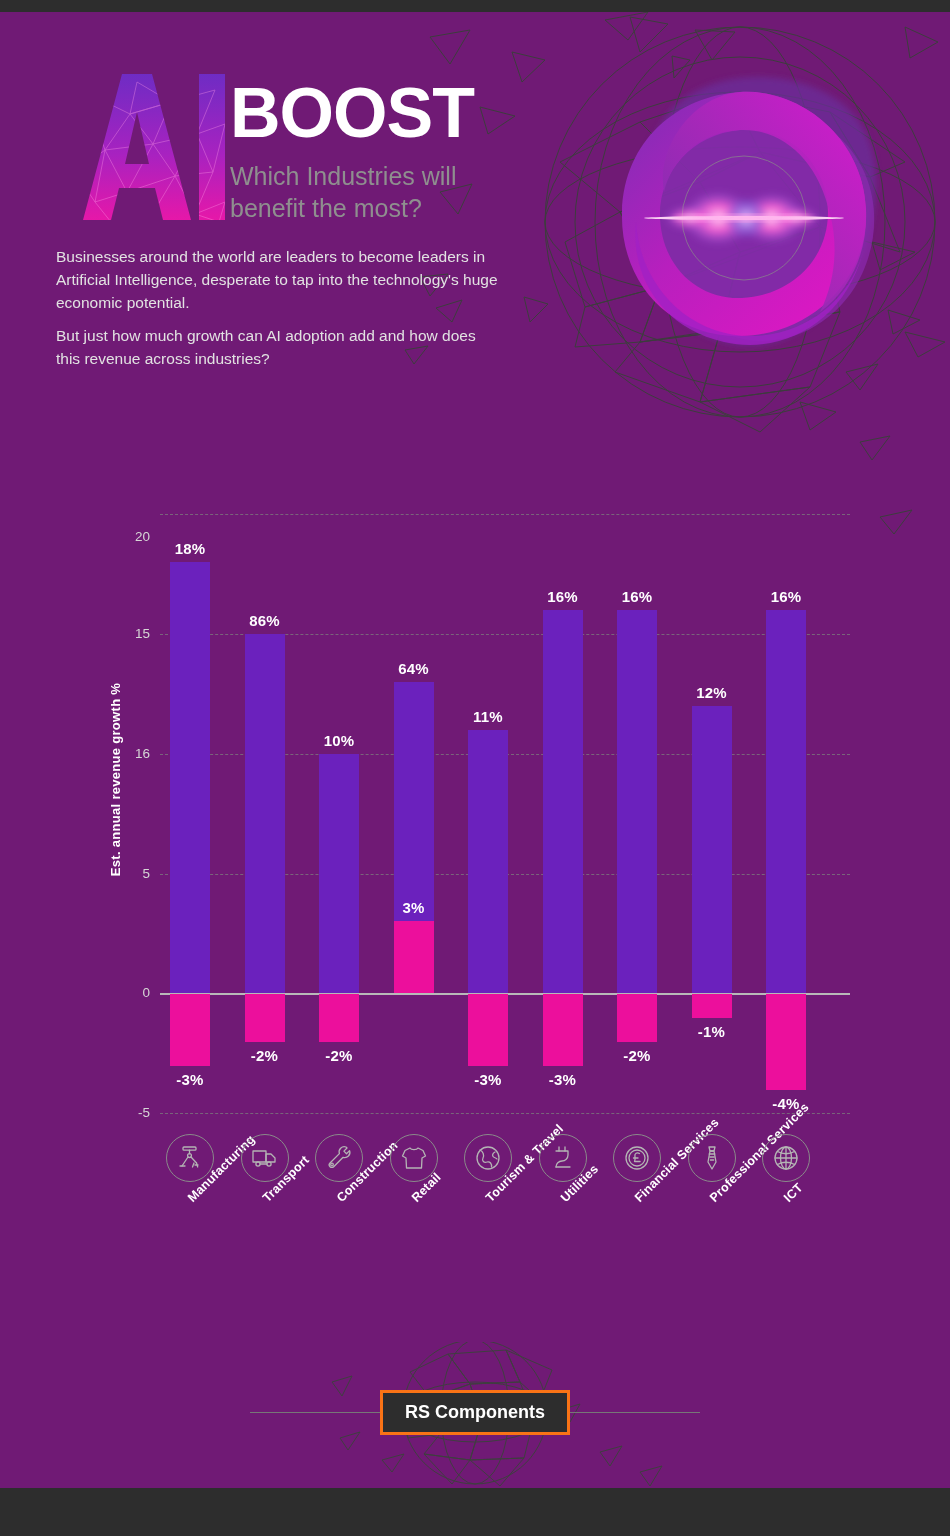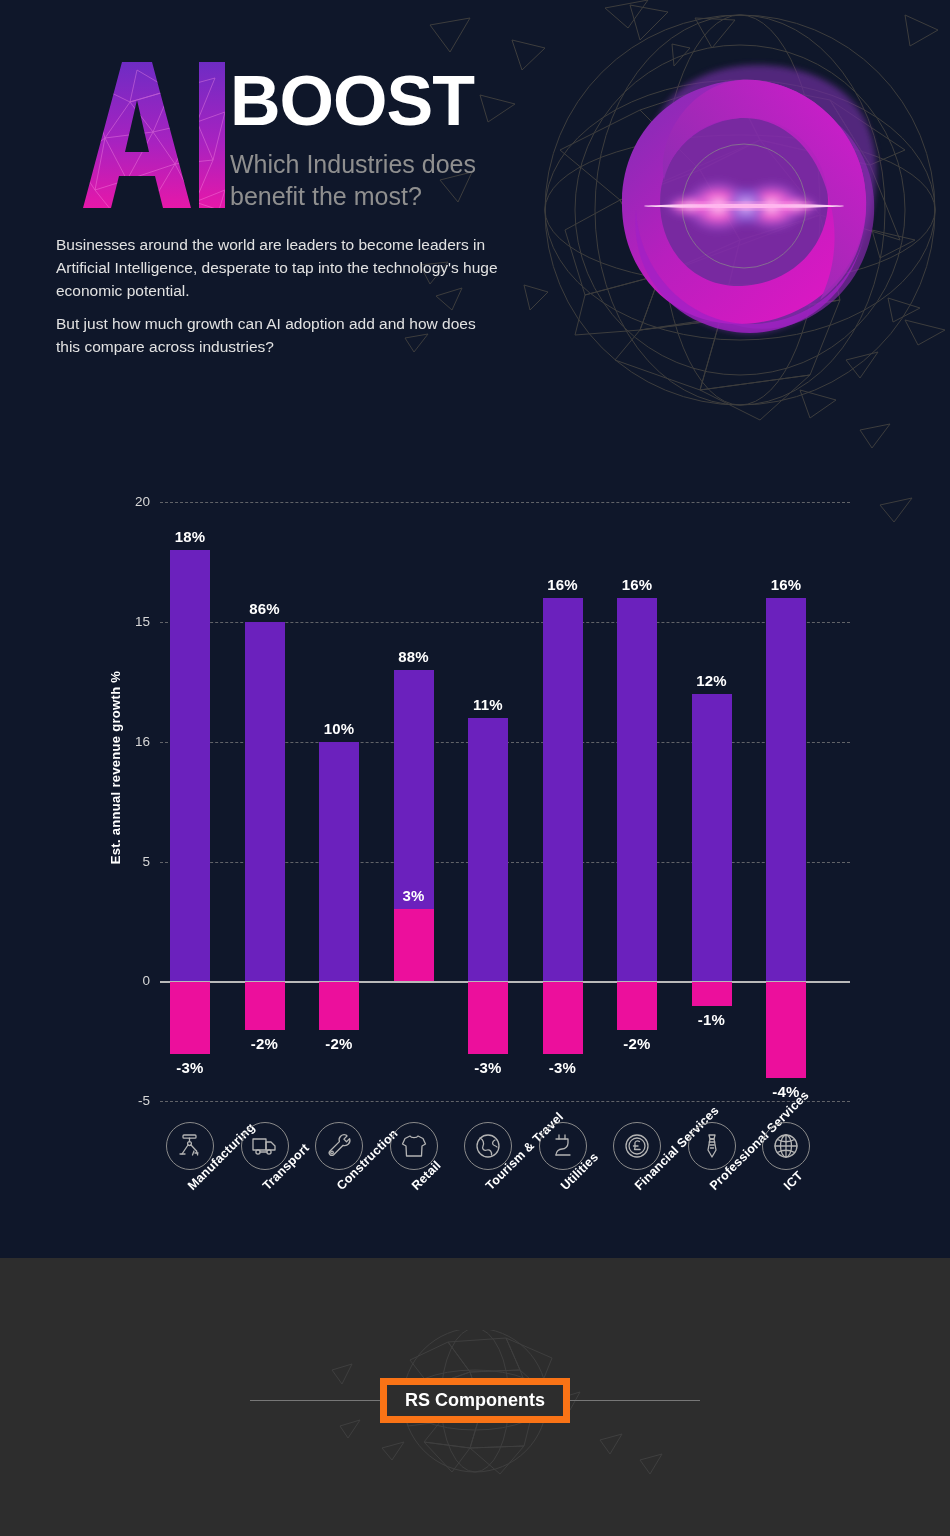--- a/index.html
+++ b/index.html
@@ -2,21 +2,21 @@
 <html><head>
 <meta charset="utf-8">
 <style>
   * { box-sizing: border-box; margin: 0; padding: 0; }
   html, body {
     width: 950px; height: 1536px;
     background: #2d2d2d;
     font-family: "Liberation Sans", sans-serif;
     overflow: hidden;
   }
-  #page { position: relative; width: 950px; height: 1258px; background: #0f172a; }
+  #page { position: relative; width: 950px; height: 1476px; background: #701a75; margin-top: 12px; }
 
   
   .bg-deco { position: absolute; inset: 0; pointer-events: none; }
 
   
   .hero-logo {
     position: absolute; left: 75px; top: 60px;
     width: 150px; height: 150px;
   }
   .hero-title {
@@ -84,21 +84,21 @@
   }
 
   
   .footer-wrap { position: absolute; left: 0; top: 1330px; width: 950px; height: 160px; }
   .footer-rule {
     position: absolute; left: 250px; top: 1400px; width: 450px; height: 1px;
     background: #777;
   }
   .footer-badge {
     position: absolute; left: 380px; top: 1378px; width: 190px; height: 45px;
-    border: 7px solid #f97316; background: #2d2d2d;
+    border: 3px solid #f97316; background: #2d2d2d;
     display: flex; align-items: center; justify-content: center;
     font-size: 18px; font-weight: bold; color: #ffffff;
   }
 </style>
 </head>
 <body>
 
 <div id="page">
 
   <svg class="bg-deco" width="950" height="1536" viewBox="0 0 950 1536">
@@ -178,23 +178,23 @@
         <path d="M78 72 L122 62 L100 104 Z"></path>
         <path d="M100 104 L138 100 L120 142 Z"></path>
         <path d="M120 142 L150 130 L144 150 Z"></path>
         <path d="M62 10 L96 30 L55 42 Z"></path>
         <path d="M20 130 L52 120 L36 150 Z"></path>
       </g>
     </g>
   </svg>
 
   <div class="hero-title">BOOST</div>
-  <div class="hero-sub">Which Industries does benefit the most?</div>
+  <div class="hero-sub">Which Industries will benefit the most?</div>
   <div class="body-copy p1">Businesses around the world are leaders to become leaders in Artificial Intelligence, desperate to tap into the technology's huge economic potential.</div>
-  <div class="body-copy p2">But just how much growth can AI adoption add and how does this compare across industries?</div>
+  <div class="body-copy p2">But just how much growth can AI adoption add and how does this revenue across industries?</div>
 
 
   <div class="orb-wrap">
     <svg width="400" height="380" viewBox="0 0 400 380">
       <defs>
         <linearGradient id="ribbonA" x1="0" y1="0" x2="1" y2="1">
           <stop offset="0%" stop-color="#7b2fb5"></stop>
           <stop offset="45%" stop-color="#b81fbe"></stop>
           <stop offset="100%" stop-color="#e516c4"></stop>
         </linearGradient>
@@ -266,42 +266,42 @@
 
     <div class="ylabel">Est. annual revenue growth %</div>
 
     <div class="gridline" style="top:502px"></div>
     <div class="gridline" style="top:622px"></div>
     <div class="gridline" style="top:742px"></div>
     <div class="gridline" style="top:862px"></div>
     <div class="gridline" style="top:1101px"></div>
     <div class="zeroline" style="top:981px"></div>
 
-    <div class="ytick" style="top:494px">20</div>
+    <div class="ytick" style="top:517px">20</div>
     <div class="ytick" style="top:614px">15</div>
     <div class="ytick" style="top:734px">16</div>
     <div class="ytick" style="top:854px">5</div>
     <div class="ytick" style="top:973px">0</div>
     <div class="ytick" style="top:1093px">-5</div>
 
     <div id="bars-layer">
         <div class="bar bar-pos" style="left: 170px; top: 549.9px; width: 40px; height: 431.1px;"></div>
         <div class="vlabel" style="left: 150px; width: 80px; top: 527.9px;">18%</div>
         <div style="position: absolute; left: 170px; width: 40px; background: rgb(236, 15, 156); top: 982px; height: 71.85px;"></div>
         <div class="vlabel" style="left: 150px; width: 80px; top: 1058.85px;">-3%</div>
         <div class="bar bar-pos" style="left: 244.5px; top: 621.75px; width: 40px; height: 359.25px;"></div>
         <div class="vlabel" style="left: 224.5px; width: 80px; top: 599.75px;">86%</div>
         <div style="position: absolute; left: 244.5px; width: 40px; background: rgb(236, 15, 156); top: 982px; height: 47.9px;"></div>
         <div class="vlabel" style="left: 224.5px; width: 80px; top: 1034.9px;">-2%</div>
         <div class="bar bar-pos" style="left: 319px; top: 741.5px; width: 40px; height: 239.5px;"></div>
         <div class="vlabel" style="left: 299px; width: 80px; top: 719.5px;">10%</div>
         <div style="position: absolute; left: 319px; width: 40px; background: rgb(236, 15, 156); top: 982px; height: 47.9px;"></div>
         <div class="vlabel" style="left: 299px; width: 80px; top: 1034.9px;">-2%</div>
         <div class="bar bar-pos" style="left: 393.5px; top: 669.65px; width: 40px; height: 311.35px;"></div>
-        <div class="vlabel" style="left: 373.5px; width: 80px; top: 647.65px;">88%</div>
+        <div class="vlabel" style="left: 373.5px; width: 80px; top: 647.65px;">64%</div>
         <div style="position: absolute; left: 393.5px; width: 40px; background: rgb(236, 15, 156); top: 909.15px; height: 71.85px;"></div>
         <div class="vlabel" style="left: 373.5px; width: 80px; top: 887.15px;">3%</div>
         <div class="bar bar-pos" style="left: 468px; top: 717.55px; width: 40px; height: 263.45px;"></div>
         <div class="vlabel" style="left: 448px; width: 80px; top: 695.55px;">11%</div>
         <div style="position: absolute; left: 468px; width: 40px; background: rgb(236, 15, 156); top: 982px; height: 71.85px;"></div>
         <div class="vlabel" style="left: 448px; width: 80px; top: 1058.85px;">-3%</div>
         <div class="bar bar-pos" style="left: 542.5px; top: 597.8px; width: 40px; height: 383.2px;"></div>
         <div class="vlabel" style="left: 522.5px; width: 80px; top: 575.8px;">16%</div>
         <div style="position: absolute; left: 542.5px; width: 40px; background: rgb(236, 15, 156); top: 982px; height: 71.85px;"></div>
         <div class="vlabel" style="left: 522.5px; width: 80px; top: 1058.85px;">-3%</div>

